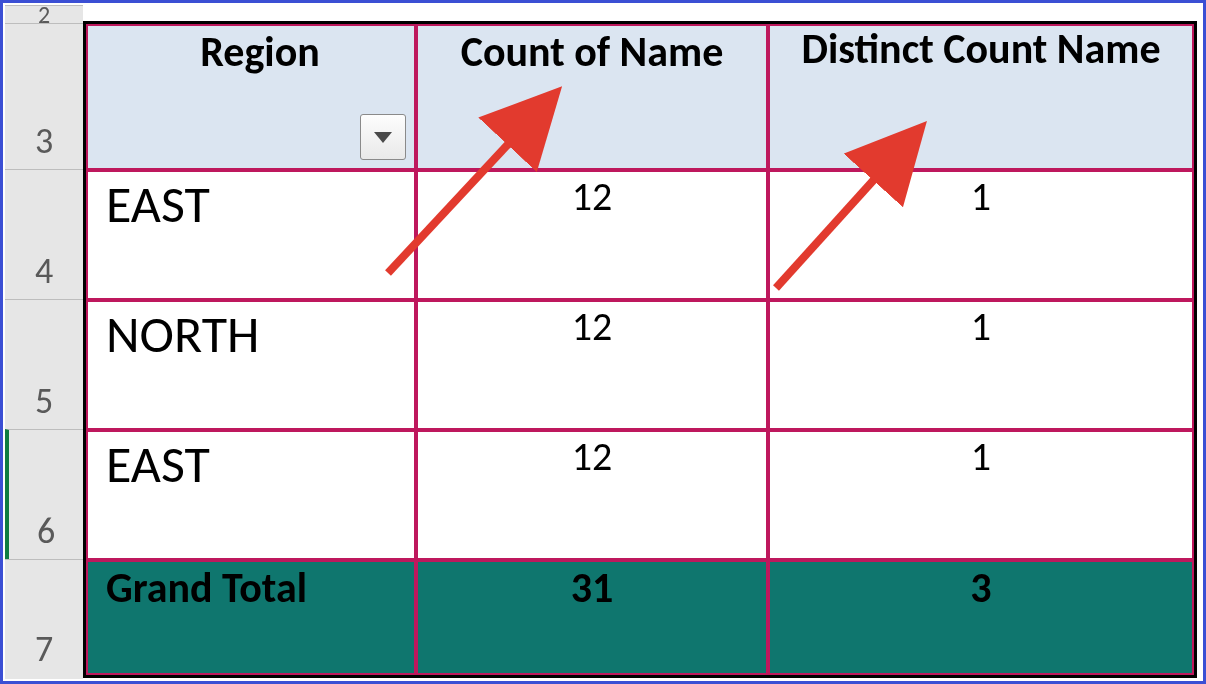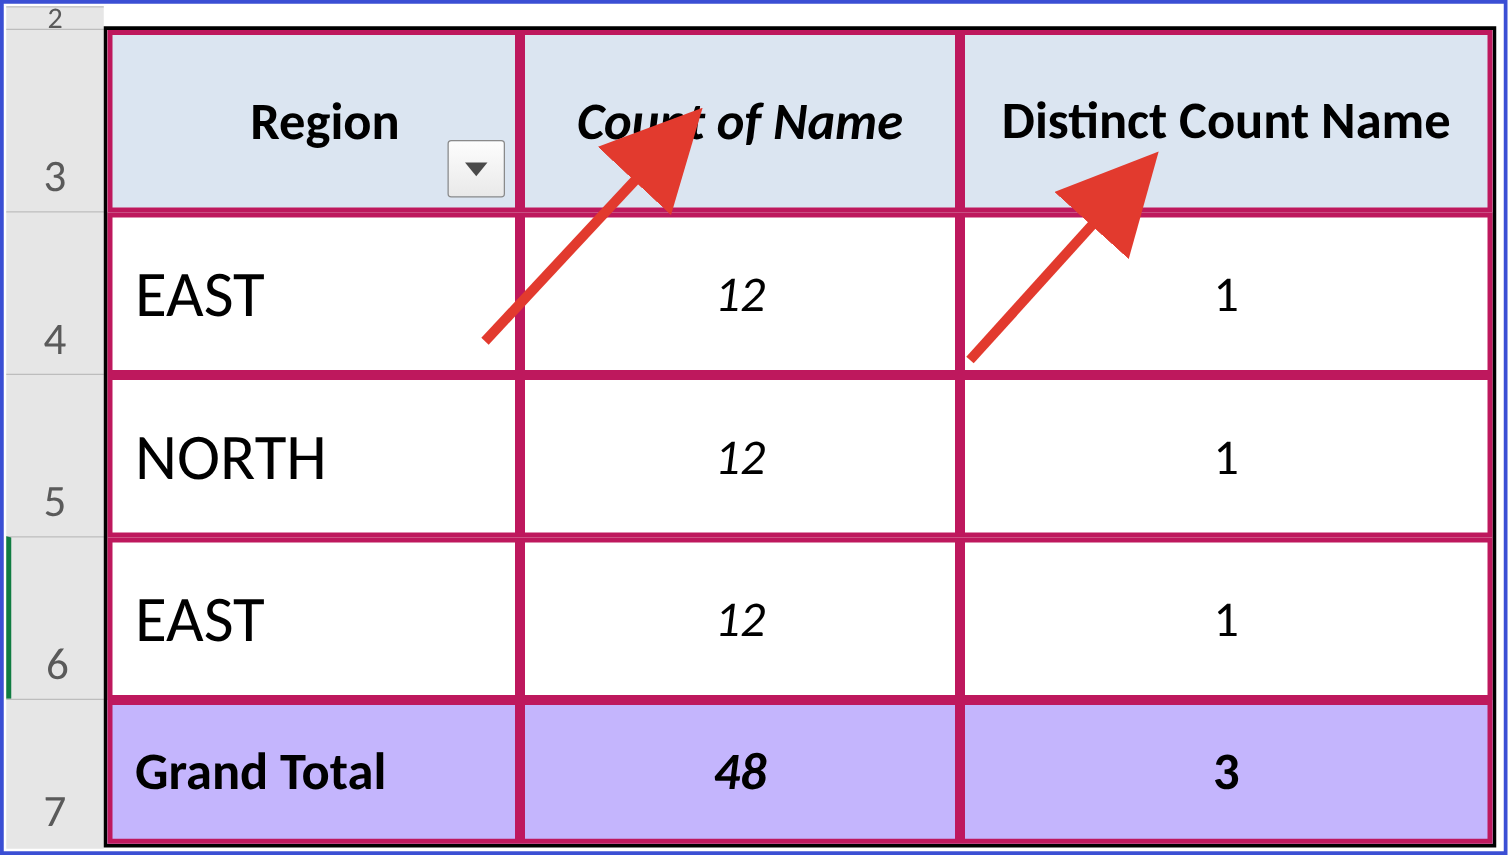--- a/index.html
+++ b/index.html
@@ -53,32 +53,31 @@
       top: 18px;
       right: 6px;
       border: 3px solid #000;
       border-bottom-width: 3px;
     }
     .prow { display: flex; height: 130px; }
     .prow.header { height: 146px; }
     .prow.total  { height: 115px; }
 
     .pcell {
-      border: 4px solid #be185d;
+      border: 2px solid #be185d;
       display: flex;
-      align-items: center;
       position: relative;
     }
     .pcell.c1 { width: 330px; padding-left: 18px; font-size: 52px; }
-    .pcell.c2 { width: 352px; justify-content: center; font-size: 40px; font-style: italic; }
+    .pcell.c2 { width: 352px; justify-content: center; font-size: 40px; }
     .pcell.c3 { flex: 1 1 auto; justify-content: center; font-size: 40px; }
 
     .header .pcell { background: #dbe5f1; font-weight: 700; font-size: 42px; justify-content: center; text-align:center; }
     .header .pcell.c3 { line-height: 1.1; }
-    .total  .pcell { background: #c4b5fd; font-weight: 700; font-size: 42px; }
+    .total  .pcell { background: #0f766e; font-weight: 700; font-size: 42px; }
     .total  .pcell.c1 { padding-left: 18px; justify-content:flex-start; }
 
     
     .dd-btn {
       position: absolute;
       right: 8px;
       bottom: 8px;
       width: 46px;
       height: 46px;
       background: linear-gradient(#fdfdfd, #e9e9e9);
@@ -173,21 +172,21 @@
       <div class="pcell c3">
           <span>1</span>
         </div>
     </div>
 
     <div class="prow total">
       <div class="pcell c1">
           <span>Grand Total</span>
         </div>
       <div class="pcell c2">
-          <span>48</span>
+          <span>31</span>
         </div>
       <div class="pcell c3">
           <span>3</span>
         </div>
     </div>
   </div>
 
   <svg class="arrow" style="left:355px; top:75px;" width="220" height="205">
     <defs>
       <marker id="ah1" viewBox="0 0 12 12" refX="10" refY="6" markerWidth="10" markerHeight="10" orient="auto-start-reverse">

